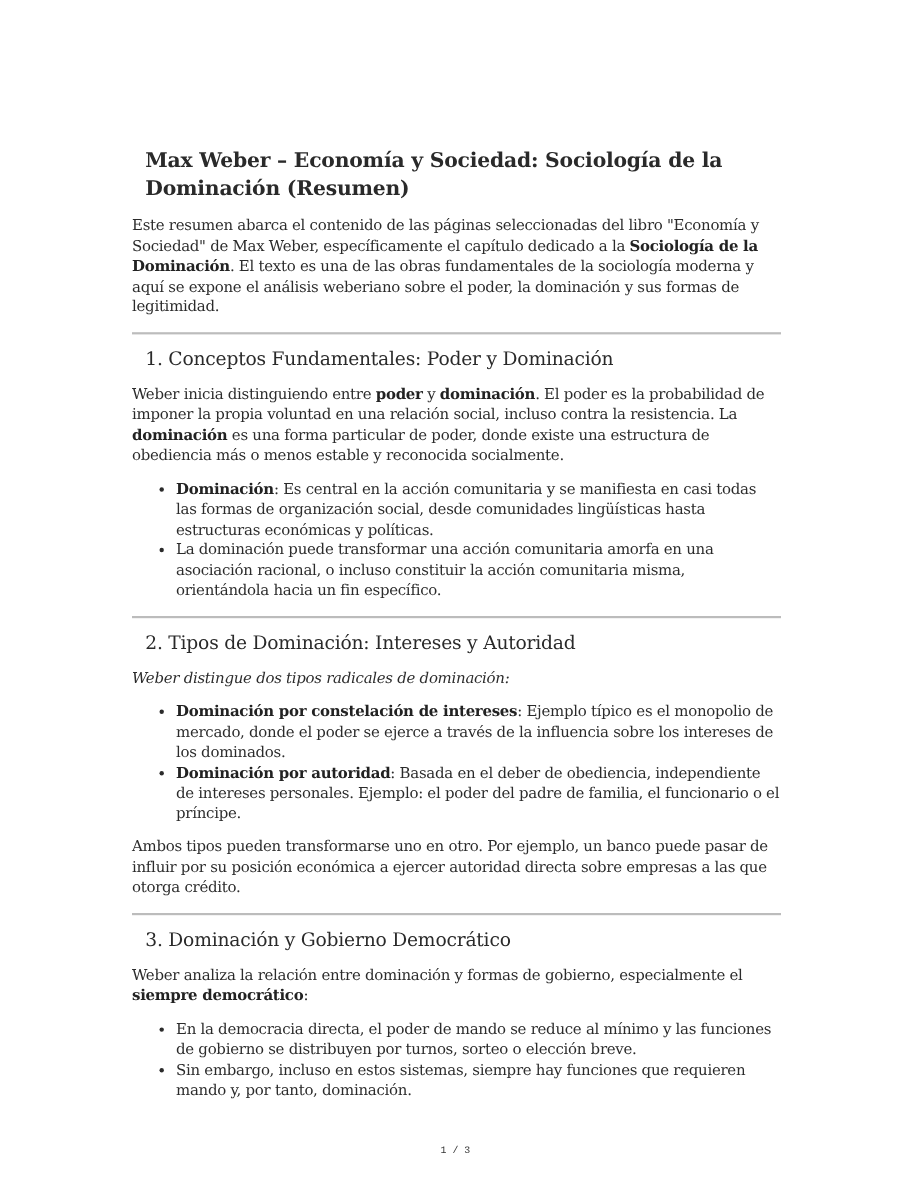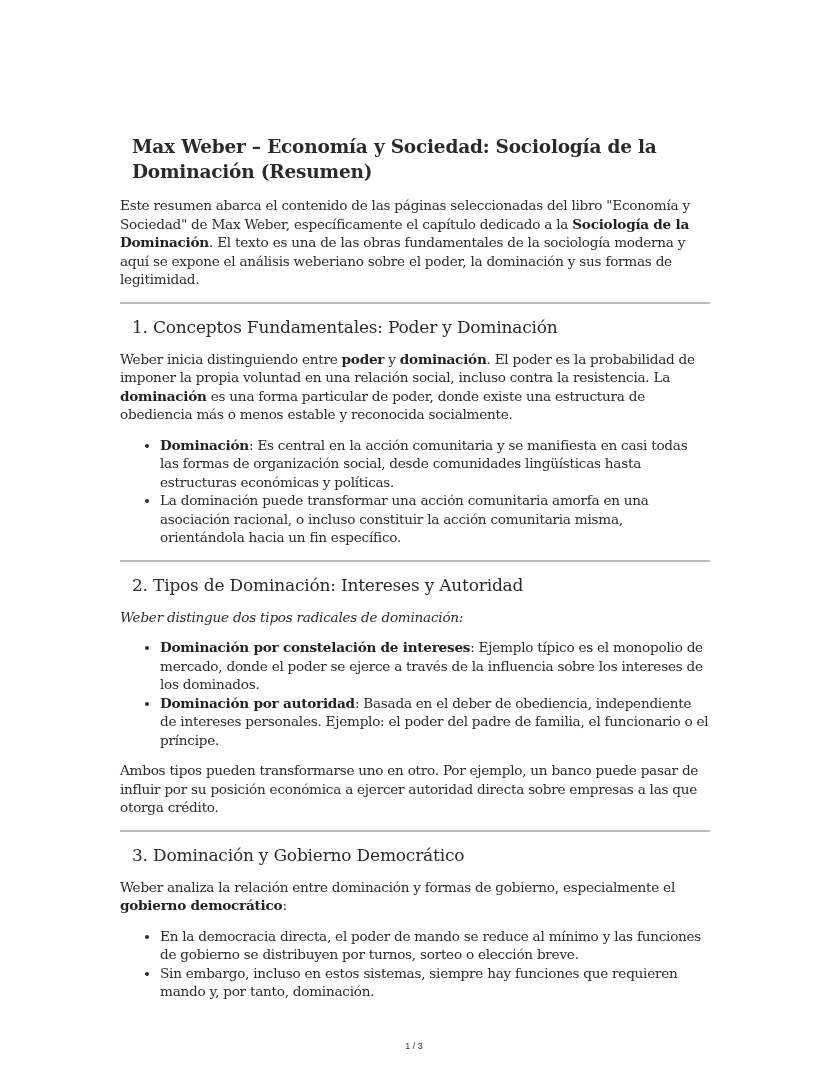--- a/index.html
+++ b/index.html
@@ -7,21 +7,21 @@
          font-family: "DejaVu Serif", "Liberation Serif", serif; color: #2b2b2b; }
   .page { position: absolute; left: 120px; top: 122px; width: 590px; }
   h1 { font-size: 18.5px; font-weight: bold; text-align: left; margin: 12px; line-height: 25px; color: #2a2a2a; letter-spacing: -0.2px; }
   h2 { font-size: 17px; font-weight: normal; margin: 12px; line-height: 22px; color: #2a2a2a; letter-spacing: -0.2px; }
   p { font-size: 13.6px; line-height: 18.5px; margin: 0; letter-spacing: -0.25px; }
   b { font-weight: bold; color: #222; }
   ul { margin: 12px 0 12px 0; padding-left: 40px; }
   li { font-size: 13.6px; line-height: 18.5px; letter-spacing: -0.25px; }
   hr { border: 0; border-top: 2px solid #bcbcbc; margin: 13px 0 10px 0; }
   .footer { position: absolute; top: 1041px; left: 0; width: 828px; text-align: center;
-            font-family: Liberation Sans, sans-serif; font-size: 9px; color: #333; }
+            font-family: Liberation Mono, monospace; font-size: 9px; color: #333; }
 </style>
 </head>
 <body>
 
 <div class="page">
   <h1>Max Weber – Economía y Sociedad: Sociología de la Dominación (Resumen)</h1>
   <p style="margin-top:1px;"><span>Este resumen abarca el contenido de las páginas seleccionadas del libro "Economía y Sociedad" de Max Weber, específicamente el capítulo dedicado a la </span><b>Sociología de la Dominación</b><span>. El texto es una de las obras fundamentales de la sociología moderna y aquí se expone el análisis weberiano sobre el poder, la dominación y sus formas de legitimidad.</span></p>
 
   <hr>
 
@@ -43,21 +43,21 @@
       <li><b>Dominación por constelación de intereses</b><span>: Ejemplo típico es el monopolio de mercado, donde el poder se ejerce a través de la influencia sobre los intereses de los dominados.</span></li>
       <li><b>Dominación por autoridad</b><span>: Basada en el deber de obediencia, independiente de intereses personales. Ejemplo: el poder del padre de familia, el funcionario o el príncipe.</span></li>
     </ul>
     <p>Ambos tipos pueden transformarse uno en otro. Por ejemplo, un banco puede pasar de influir por su posición económica a ejercer autoridad directa sobre empresas a las que otorga crédito.</p>
   </section>
 
   <hr>
 
   <section>
     <h2>3. Dominación y Gobierno Democrático</h2>
-    <p style="margin-top:1px;"><span>Weber analiza la relación entre dominación y formas de gobierno, especialmente el </span><b>gobierno democrático</b><span>:</span></p>
+    <p style="margin-top:1px;"><span>Weber analiza la relación entre dominación y formas de gobierno, especialmente el </span><b>siempre democrático</b><span>:</span></p>
     <ul>
       <li><span>En la democracia directa, el poder de mando se reduce al mínimo y las funciones de gobierno se distribuyen por turnos, sorteo o elección breve.</span></li>
       <li><span>Sin embargo, incluso en estos sistemas, siempre hay funciones que requieren mando y, por tanto, dominación.</span></li>
     </ul>
   </section>
 </div>
 
 <div class="footer">1 / 3</div>
 
 </body></html>

